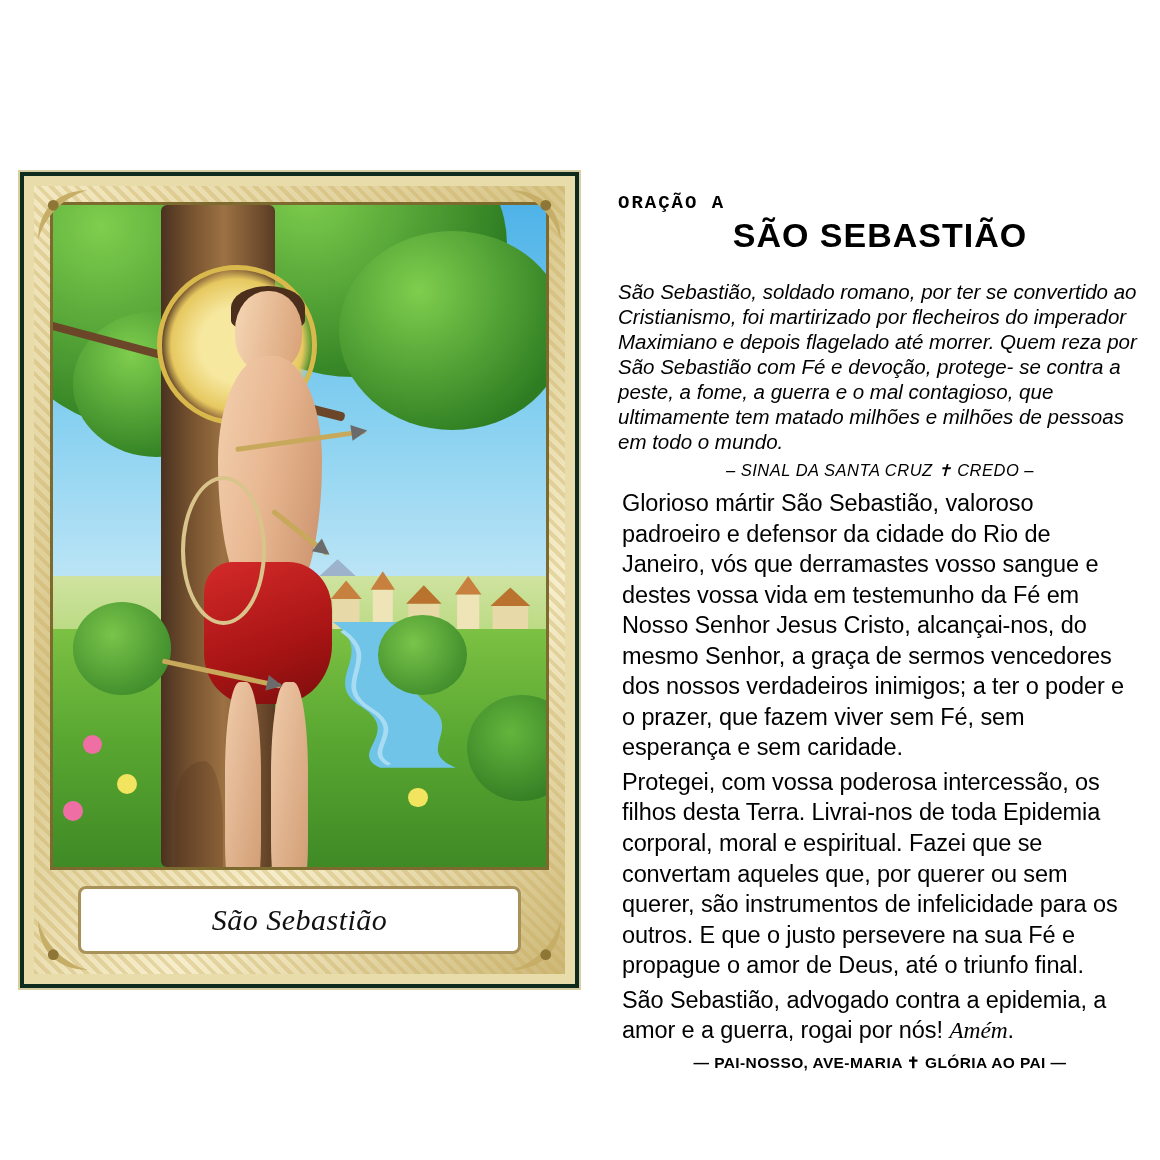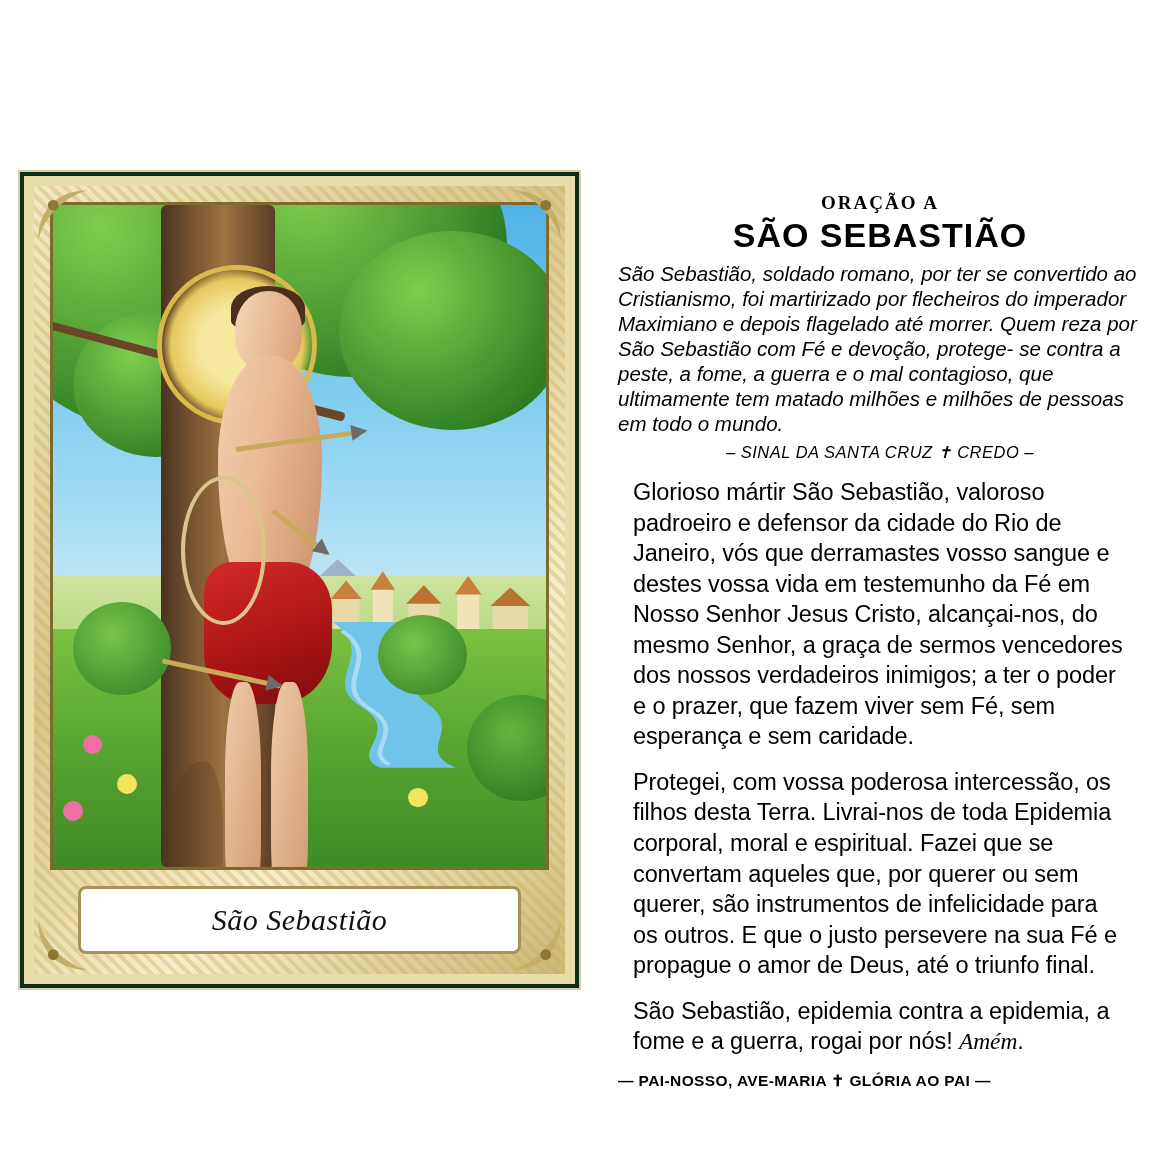--- a/index.html
+++ b/index.html
@@ -181,59 +181,58 @@
   
   #prayer {
     position: absolute;
     left: 600px;
     top: 52px;
     width: 524px;
     height: 820px;
     color: #000;
   }
   #prayer-kicker {
-    text-align: center;
     font-size: 19px;
     letter-spacing: 2px;
     font-weight: bold;
-    font-family: Liberation Serif, serif;
+    font-family: Liberation Mono, monospace;
   }
   #prayer-title {
     text-align: center;
     font-size: 34px;
     font-weight: bold;
     letter-spacing: 1px;
     margin-top: 2px;
     font-family: "Liberation Sans", sans-serif;
   }
   .intro {
     font-style: italic;
     font-size: 20.5px;
     line-height: 1.22;
     text-align: left;
-    margin-top: 6px;
+    margin-top: 24px;
     font-family: "Liberation Sans", sans-serif;
   }
   .rubric {
     text-align: center;
     font-style: italic;
     font-size: 16.5px;
     letter-spacing: .5px;
     margin: 7px 0 8px 0;
   }
   .body-text p {
-    margin: 15px;
+    margin: 4px;
     font-size: 23.5px;
     line-height: 1.30;
     letter-spacing: -0.1px;
   }
   .body-text p + p { margin-top: 0px; }
   .body-text .it { font-style: italic; font-family: Liberation Serif, serif; }
   .closing-rubric {
-    text-align: left;
+    text-align: center;
     font-size: 15.5px;
     font-weight: bold;
     letter-spacing: .4px;
     margin-top: 8px;
   }
 </style>
 </head>
 <body>
 
 <div id="card">
@@ -344,19 +343,19 @@
     <div id="prayer-kicker">ORAÇÃO A</div>
     <div id="prayer-title">SÃO SEBASTIÃO</div>
 
     <div class="intro">São Sebastião, soldado romano, por ter se convertido ao Cristianismo, foi martirizado por flecheiros do imperador Maximiano e depois flagelado até morrer. Quem reza por São Sebastião com Fé e devoção, protege- se contra a peste, a fome, a guerra e o mal contagioso, que ultimamente tem matado milhões e milhões de pessoas em todo o mundo.</div>
 
     <div class="rubric">– SINAL DA SANTA CRUZ ✝ CREDO –</div>
 
     <div class="body-text">
       <p>Glorioso mártir São Sebastião, valoroso padroeiro e defensor da cidade do Rio de Janeiro, vós que derramastes vosso sangue e destes vossa vida em testemunho da Fé em Nosso Senhor Jesus Cristo, alcançai-nos, do mesmo Senhor, a graça de sermos vencedores dos nossos verdadeiros inimigos; a ter o poder e o prazer, que fazem viver sem Fé, sem esperança e sem caridade.</p>
       <p>Protegei, com vossa poderosa intercessão, os filhos desta Terra. Livrai-nos de toda Epidemia corporal, moral e espiritual. Fazei que se convertam aqueles que, por querer ou sem querer, são instrumentos de infelicidade para os outros. E que o justo persevere na sua Fé e propague o amor de Deus, até o triunfo final.</p>
-      <p><span>São Sebastião, epidemia contra a epidemia, a fome e a guerra, rogai por nós! </span><span class="it">Amém</span><span>.</span></p>
+      <p><span>São Sebastião, advogado contra a epidemia, a amor e a guerra, rogai por nós! </span><span class="it">Amém</span><span>.</span></p>
     </div>
 
     <div class="closing-rubric">— PAI-NOSSO, AVE-MARIA ✝ GLÓRIA AO PAI —</div>
   </div>
 
 </div>
 
 </body></html>

